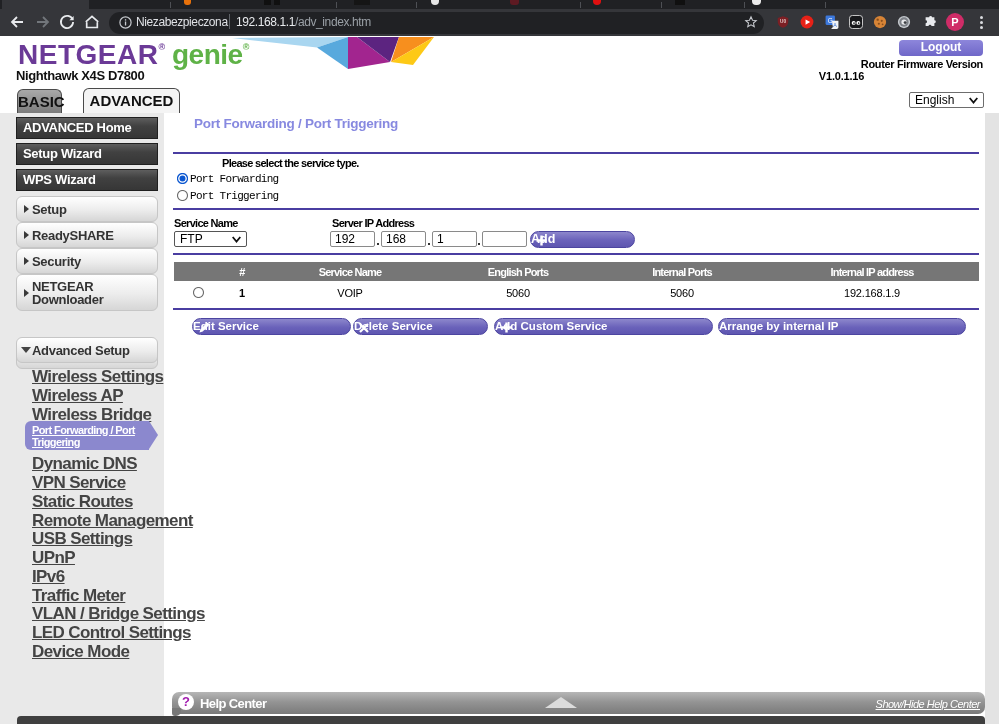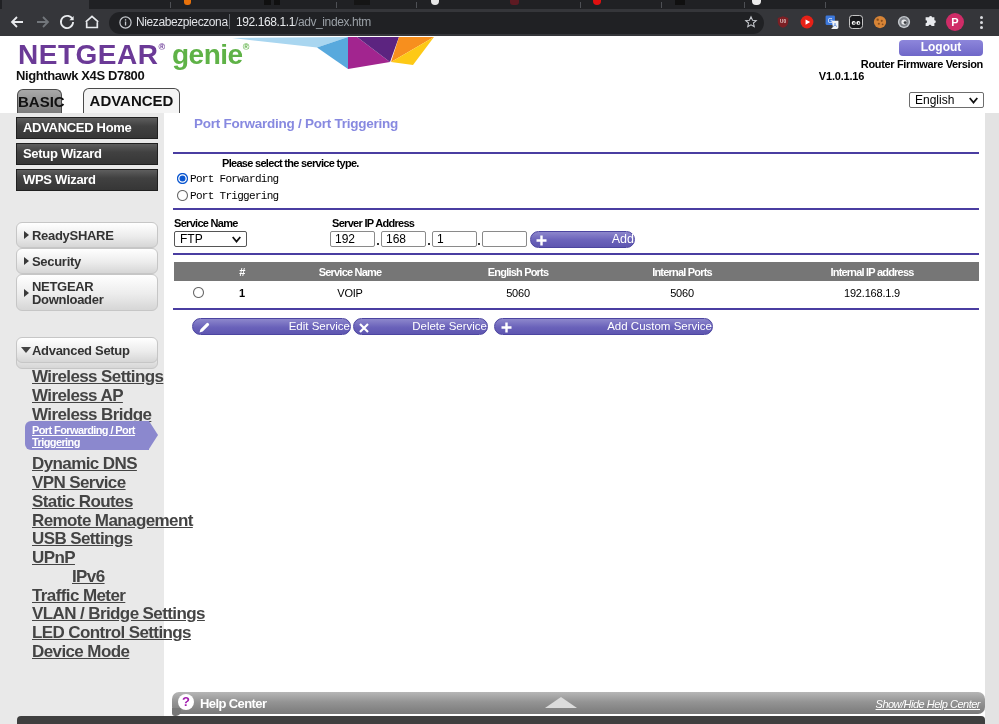--- a/index.html
+++ b/index.html
@@ -38,21 +38,21 @@
 .sublink{left:32px;font-size:17px;letter-spacing:-0.6px;font-weight:bold;color:#444;text-decoration:underline;white-space:nowrap;}
 #selitem{left:25px;top:421px;width:124px;height:29px;background:#8b88ce;border-radius:6px 0 0 6px;}
 #selarrow{left:149px;top:421px;width:0;height:0;border-left:9px solid #8b88ce;border-top:14.5px solid transparent;border-bottom:14.5px solid transparent;}
 #seltxt{left:32px;top:423.5px;font-size:11px;letter-spacing:-0.6px;font-weight:bold;color:#fff;text-decoration:underline;line-height:12.5px;}
 
 #ctitle{left:173px;top:116px;font-size:13.5px;letter-spacing:-0.25px;font-weight:bold;color:#8789e0;margin-left:21px;}
 .prule{left:173px;width:806px;height:2px;background:#4a3da1;}
 .blbl{font-size:11px;letter-spacing:-0.7px;font-weight:bold;color:#000;}
 .ftxt{font-size:11px;letter-spacing:-0.7px;color:#000;font-family:Liberation Mono, monospace;}
 .ipin{top:231px;width:45px;height:16px;border:1px solid #8a8a8a;border-radius:2px;box-sizing:border-box;font-size:12px;padding-left:4px;line-height:14px;background:#fff;}
-.pbtn{top:318px;height:17px;border-radius:9px;background:linear-gradient(#8d87cc 0%,#6a62ba 55%,#5e56b0 100%);border:1px solid #4c45a0;box-sizing:border-box;color:#fff;font-weight:normal;font-size:11.5px;text-align:right;line-height:15px;}
+.pbtn{top:318px;height:17px;border-radius:9px;background:linear-gradient(#8d87cc 0%,#6a62ba 55%,#5e56b0 100%);border:1px solid #4c45a0;box-sizing:border-box;color:#fff;font-weight:bold;font-size:11.5px;text-align:left;line-height:15px;}
 
 #thead{left:174px;top:262px;width:805px;height:19px;background:#767676;}
 .thc{position:absolute;top:266px;font-size:11px;letter-spacing:-0.8px;font-weight:bold;color:#fff;text-align:center;transform:translateX(-50%);}
 .tdc{position:absolute;top:287px;font-size:11px;letter-spacing:-0.2px;color:#000;text-align:center;transform:translateX(-50%);}
 
 #helpbar{left:172px;top:692px;width:813px;height:22px;border-radius:7px;background:linear-gradient(#b6b6b6,#949494 45%,#7a7a7a);}
 #helpq{left:178px;top:694px;width:16px;height:16px;border-radius:50%;background:#fff;color:#a21caf;font-weight:bold;font-size:13px;text-align:center;line-height:16px;}
 #helptxt{left:200px;top:696px;font-size:13px;letter-spacing:-0.6px;font-weight:bold;color:#fff;}
 #helptri{left:545px;top:697px;width:0;height:0;border-bottom:11px solid #dcdcdc;border-left:16px solid transparent;border-right:16px solid transparent;}
 #showhide{left:700px;top:698px;width:280px;text-align:right;font-size:11px;letter-spacing:-0.5px;font-style:italic;color:#fff;text-decoration:underline;}
@@ -168,20 +168,24 @@
   <div class="abs tabb" id="tbasic">BASIC</div>
   <div class="abs tabb" id="tadv">ADVANCED</div>
 
   <div class="abs" id="navbg"></div>
   <div class="abs" id="main"></div>
   <div class="abs" id="scrollb"></div>
 
   <div class="abs ndark" style="top:117px;">ADVANCED Home</div>
   <div class="abs ndark" style="top:143px;">Setup Wizard</div>
   <div class="abs ndark" style="top:169px;">WPS Wizard</div>
+  <div class="abs nlight" style="top:196px;height:26px;">
+      <span class="arr"></span>
+      <span class="lbl">Setup</span>
+    </div>
   <div class="abs nlight" style="top:222px;height:26px;">
       <span class="arr"></span>
       <span class="lbl">ReadySHARE</span>
     </div>
   <div class="abs nlight" style="top:248px;height:26px;">
       <span class="arr"></span>
       <span class="lbl">Security</span>
     </div>
   <div class="abs nlight" style="top:274px;height:37px;">
       <span class="arr"></span>
@@ -200,21 +204,21 @@
   <div class="abs sublink" style="top:405px;">Wireless Bridge</div>
   <div class="abs" id="selitem"></div>
   <div class="abs" id="selarrow"></div>
   <div class="abs" id="seltxt">Port Forwarding / Port<br>Triggering</div>
   <div class="abs sublink" style="top:454px;">Dynamic DNS</div>
   <div class="abs sublink" style="top:473px;">VPN Service</div>
   <div class="abs sublink" style="top:492px;">Static Routes</div>
   <div class="abs sublink" style="top:511px;">Remote Management</div>
   <div class="abs sublink" style="top:529px;">USB Settings</div>
   <div class="abs sublink" style="top:548px;">UPnP</div>
-  <div class="abs sublink" style="top:567px;margin-left:40px;">IPv6</div>
+  <div class="abs sublink" style="top:567px;">IPv6</div>
   <div class="abs sublink" style="top:586px;">Traffic Meter</div>
   <div class="abs sublink" style="top:604px;">VLAN / Bridge Settings</div>
   <div class="abs sublink" style="top:623px;">LED Control Settings</div>
   <div class="abs sublink" style="top:642px;">Device Mode</div>
 
   <div class="abs" id="ctitle">Port Forwarding / Port Triggering</div>
   <div class="abs prule" style="top:152px;"></div>
   <div class="abs blbl" style="left:174px;top:156.5px;padding-left:48px;">Please select the service type.</div>
   <svg class="abs" style="left:177px;top:172.7px;" width="11" height="11" viewBox="0 0 11 11">
       <circle cx="5.5" cy="5.5" r="5" fill="none" stroke="#0b57d0" stroke-width="1.3"></circle>
@@ -259,20 +263,21 @@
   <div class="abs prule" style="top:308px;"></div>
   <div class="abs pbtn" style="left:192px;width:159px;">Edit Service<svg style="position:absolute;left:5px;top:2.5px;" width="12" height="12" viewBox="0 0 12 12">
         <path d="M1.5 10.5l1-3.2 6-6a1.3 1.3 0 0 1 1.9 0l.3.3a1.3 1.3 0 0 1 0 1.9l-6 6z" fill="#fff"></path>
       </svg></div>
   <div class="abs pbtn" style="left:353px;width:135px;">Delete Service<svg style="position:absolute;left:4.5px;top:3.5px;" width="10" height="10" viewBox="0 0 10 10">
         <path d="M1 1l8 8M9 1l-8 8" stroke="#fff" stroke-width="2.2"></path>
       </svg></div>
   <div class="abs pbtn" style="left:494px;width:219px;">Add Custom Service<svg style="position:absolute;left:6px;top:3px;" width="11" height="11" viewBox="0 0 11 11">
         <path d="M5.5 0.5v10M0.5 5.5h10" stroke="#fff" stroke-width="2.4"></path>
       </svg></div>
+  <div class="abs pbtn" style="left:718px;width:248px;">Arrange by internal IP</div>
 
   <div class="abs" id="helpbar"></div>
   <div class="abs" style="left:172px;top:708px;width:9px;height:7.5px;background:#787878;border-radius:0 0 5px 3px;"></div>
   <div class="abs" id="helpq">?</div>
   <div class="abs" id="helptxt">Help Center</div>
   <div class="abs" id="helptri"></div>
   <div class="abs" id="showhide">Show/Hide Help Center</div>
   <div class="abs" id="footerd"></div>
 </div>
 

